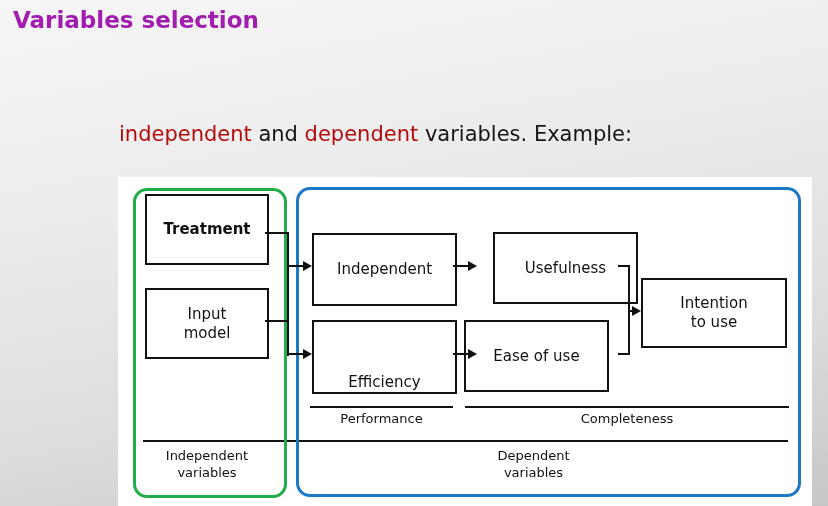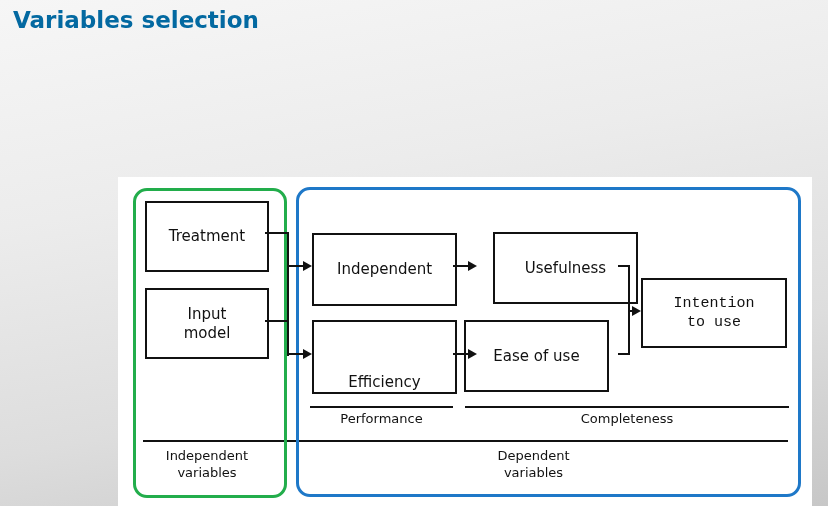--- a/index.html
+++ b/index.html
@@ -3,21 +3,21 @@
 <meta charset="utf-8">
 <style>
   html,body{margin:0;padding:0;}
   body{
     width:828px;height:506px;position:relative;overflow:hidden;
     font-family:"DejaVu Sans","Liberation Sans",sans-serif;
     background:linear-gradient(170deg,#f6f6f6 0%,#ececec 35%,#dddddd 70%,#c7c7c7 100%);
   }
   .abs{position:absolute;}
   #slide-title{
-    left:13px;top:7px;font-size:23px;font-weight:bold;color:#0369a1;
+    left:13px;top:7px;font-size:23px;font-weight:bold;color:#a21caf;
     letter-spacing:0px;
   }
   #intro{
     left:119px;top:120px;font-size:21px;color:#161616;line-height:29px;
     white-space:nowrap;
   }
   .red-word{color:#b50d0d;}
   #white-panel{
     left:118px;top:177px;width:694px;height:329px;background:#ffffff;
   }
@@ -45,51 +45,52 @@
   .rule-label{
     font-size:13px;color:#111111;text-align:center;line-height:17px;z-index:3;
   }
 </style>
 </head>
 <body>
 
 <div class="abs" id="slide-title">Variables selection</div>
 
 <div class="abs" id="intro">
+  <div><span class="red-word">independent</span><span> and </span><span class="red-word">dependent</span><span> variables. Example:</span></div>
 </div>
 
 <div class="abs" id="white-panel"></div>
 
 <div class="abs line" style="left:143px;top:440px;width:645px;height:2px;"></div>
 
 <div class="abs group-frame" id="independent-frame"></div>
 <div class="abs group-frame" id="dependent-frame"></div>
 
-<div class="abs node-box" style="left:145px;top:201px;width:120px;height:67px;">
+<div class="abs node-box" style="left:145px;top:194px;width:120px;height:67px;font-weight:bold;">
   <span>Treatment</span>
 </div>
 <div class="abs node-box" style="left:145px;top:288px;width:120px;height:67px;">
   <span>
     <div>Input</div>
     <div>model</div>
   </span>
 </div>
 <div class="abs node-box" style="left:312px;top:233px;width:141px;height:69px;">
   <span>Independent</span>
 </div>
 <div class="abs node-box" style="left:312px;top:320px;width:141px;height:70px;align-items:flex-end;">
   <span>Efficiency</span>
 </div>
 <div class="abs node-box" style="left:493px;top:232px;width:141px;height:68px;">
   <span>Usefulness</span>
 </div>
 <div class="abs node-box" style="left:464px;top:320px;width:141px;height:68px;">
   <span>Ease of use</span>
 </div>
-<div class="abs node-box" style="left:641px;top:278px;width:142px;height:66px;font-family:Liberation Mono, monospace;">
+<div class="abs node-box" style="left:641px;top:278px;width:142px;height:66px;">
   <span>
     <div>Intention</div>
     <div>to use</div>
   </span>
 </div>
 
 <div class="abs conn" style="left:265px;top:232px;width:24px;height:2px;"></div>
 <div class="abs conn" style="left:265px;top:320px;width:24px;height:2px;"></div>
 <div class="abs conn" style="left:287px;top:232px;width:2px;height:124px;"></div>
 <div class="abs conn" style="left:289px;top:265px;width:15px;height:2px;"></div>

